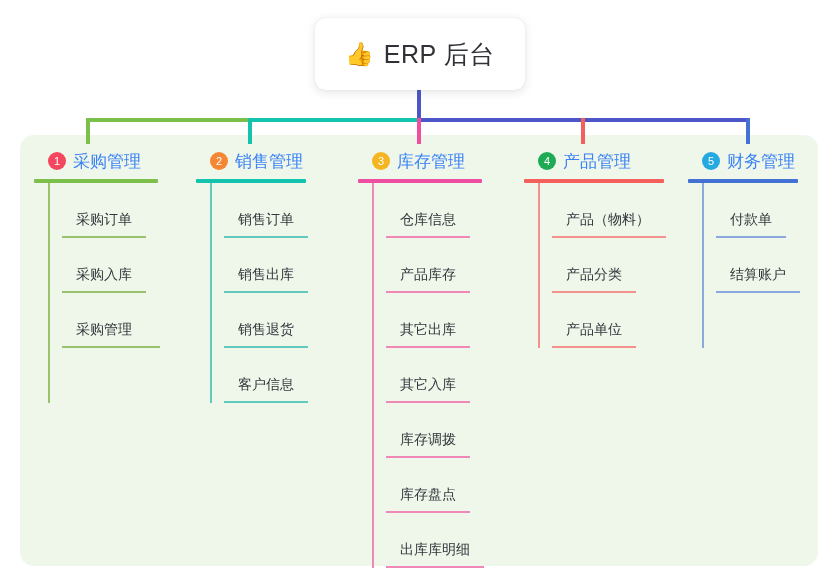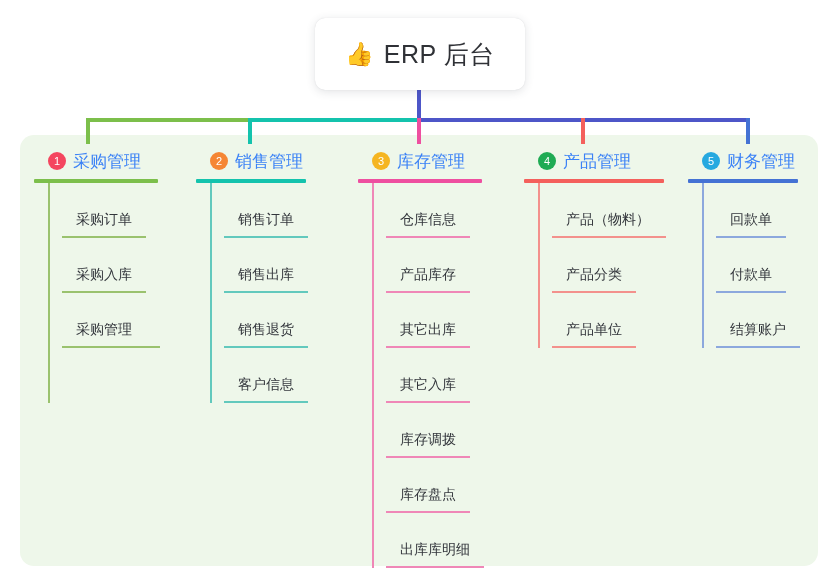--- a/index.html
+++ b/index.html
@@ -262,24 +262,20 @@
     </div>
     <div class="column" style="left: 688px; top: 148px;">
       <div class="col-header">
         <span class="badge" style="background: rgb(38, 169, 224);">5</span>
         <span class="col-title">财务管理</span>
       </div>
       <div class="col-rule" style="width: 110px; background: rgb(68, 114, 212);"></div>
       <div class="leaf-wrap">
         <div class="spine" style="height: 165px; background: rgb(140, 168, 221);"></div>
         <div class="leaf">
-          <span class="leaf-label">回款单</span>
-          <div class="leaf-rule" style="width: 70px; background: rgb(140, 168, 221);"></div>
-        </div>
-        <div class="leaf">
           <span class="leaf-label">付款单</span>
           <div class="leaf-rule" style="width: 70px; background: rgb(140, 168, 221);"></div>
         </div>
         <div class="leaf">
           <span class="leaf-label">结算账户</span>
           <div class="leaf-rule" style="width: 84px; background: rgb(140, 168, 221);"></div>
         </div>
       </div>
     </div>
   </div>

